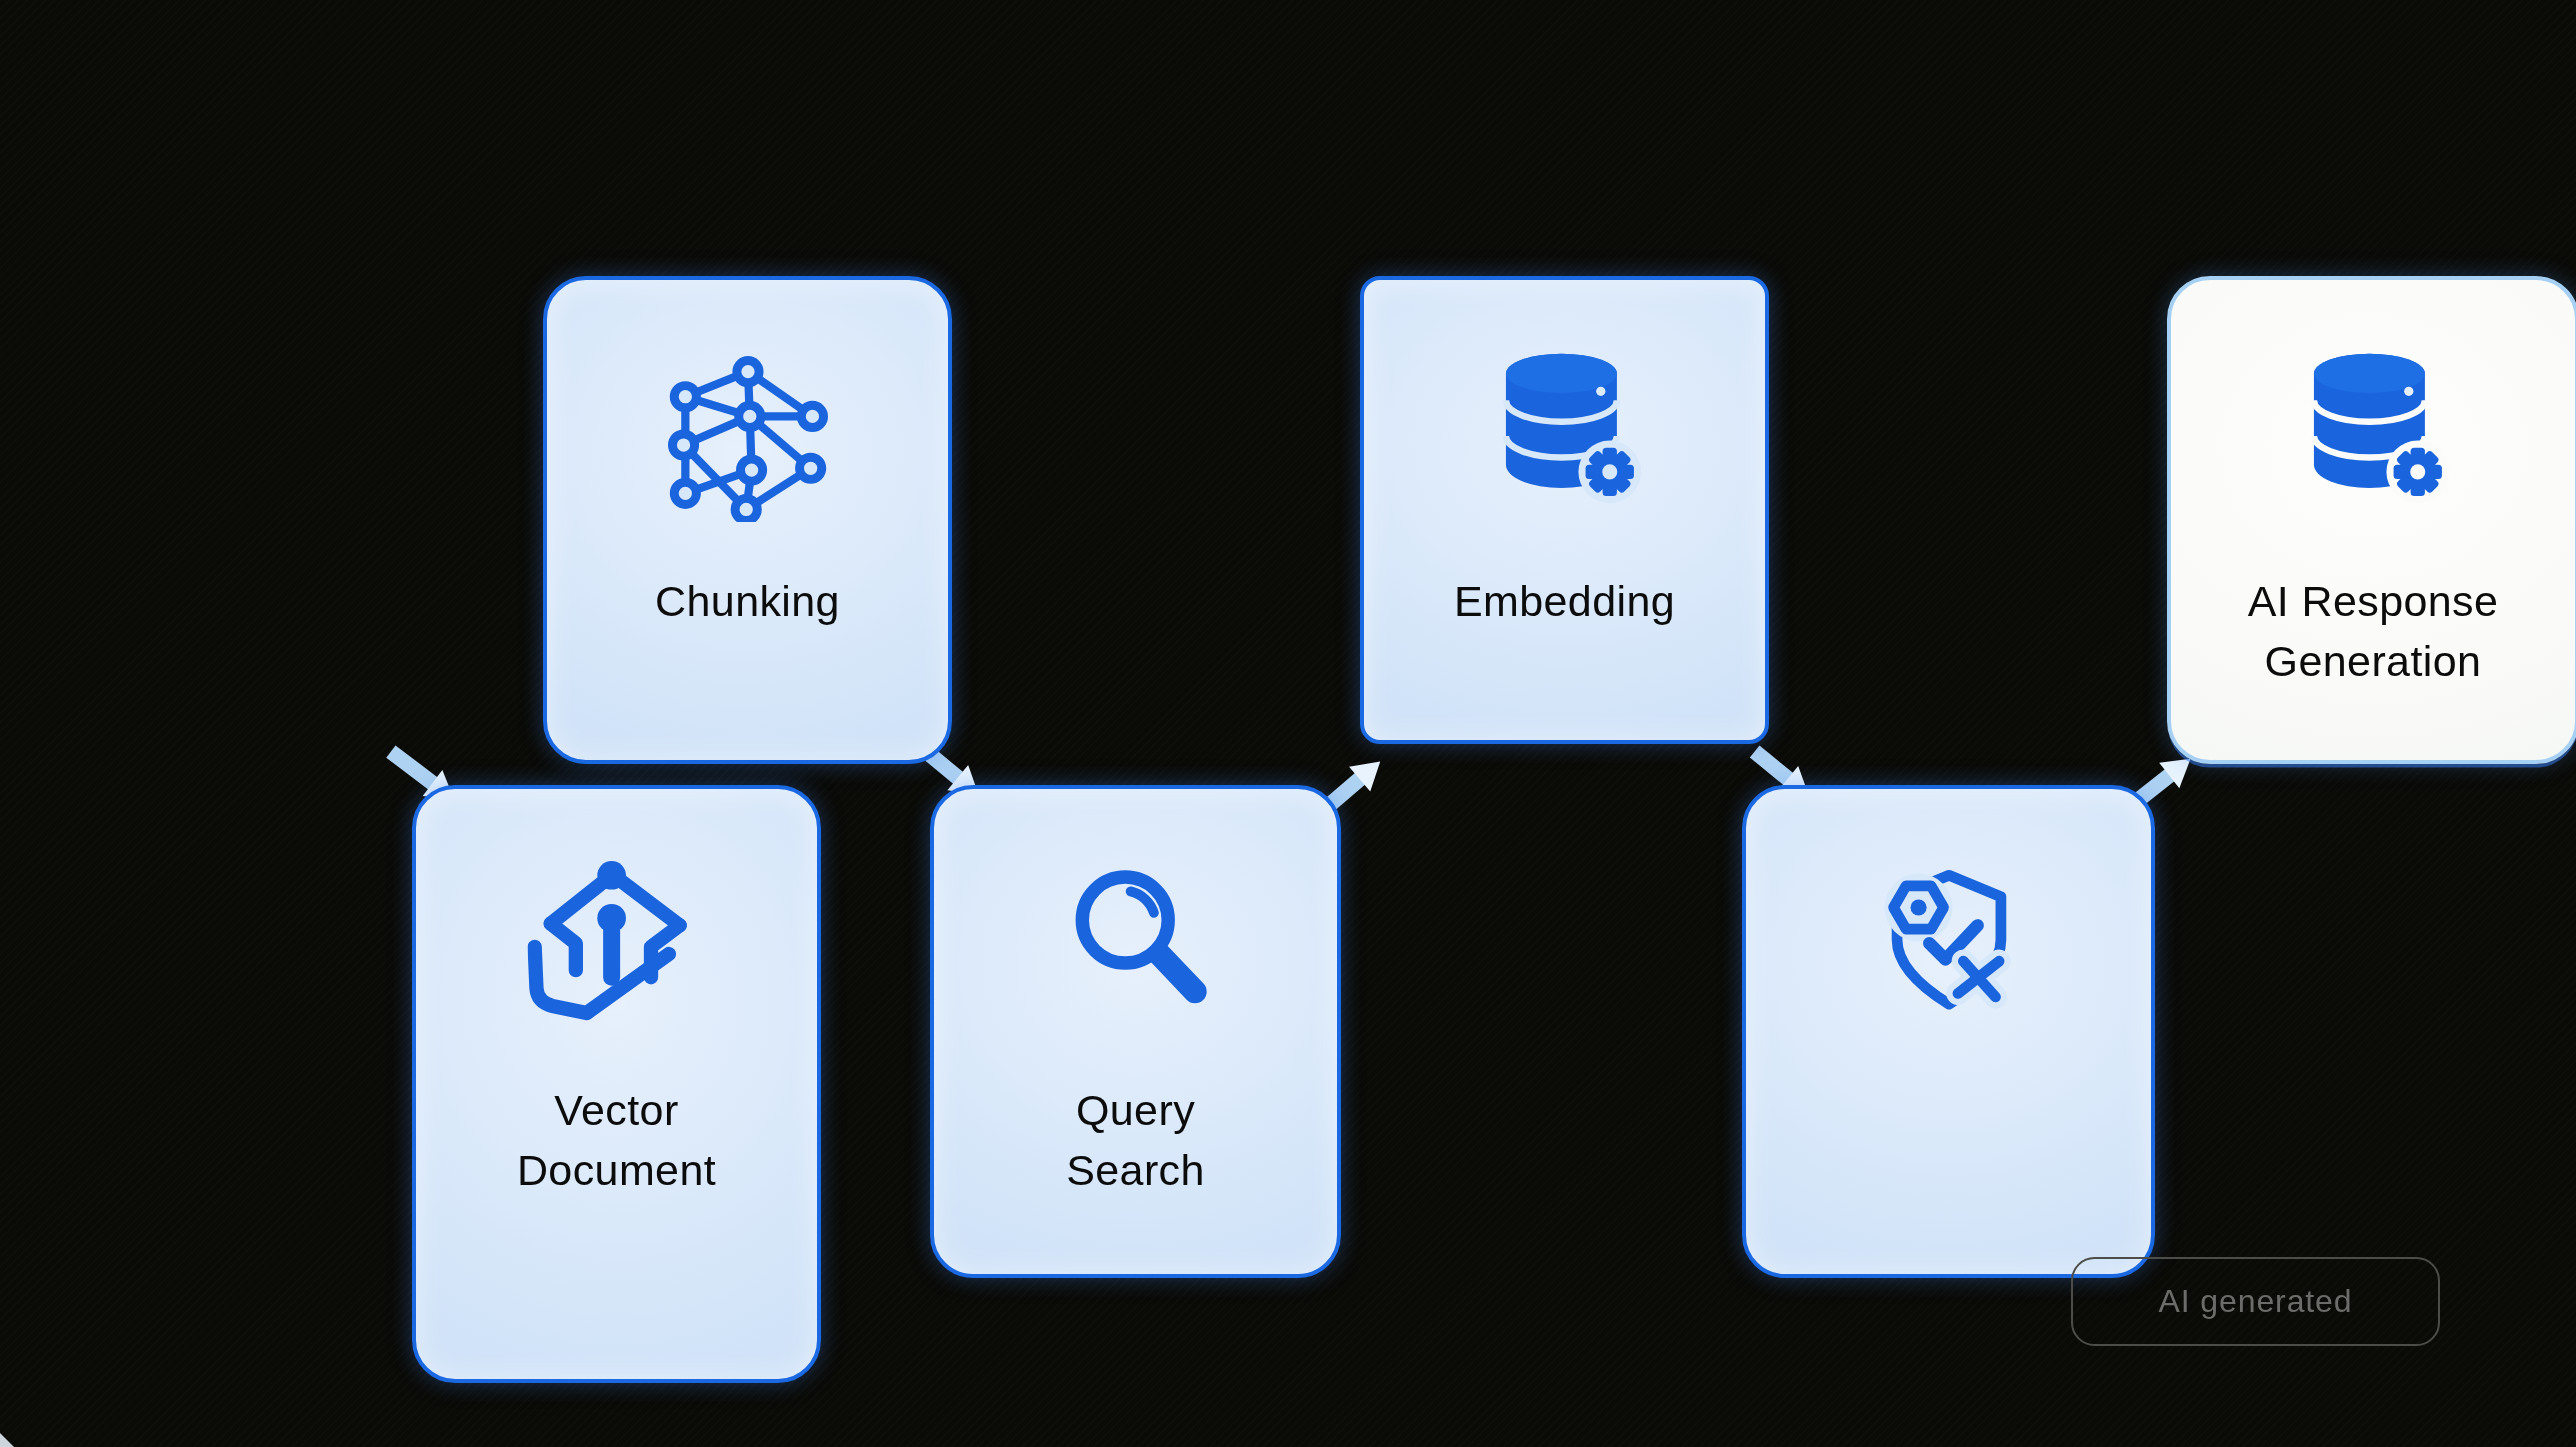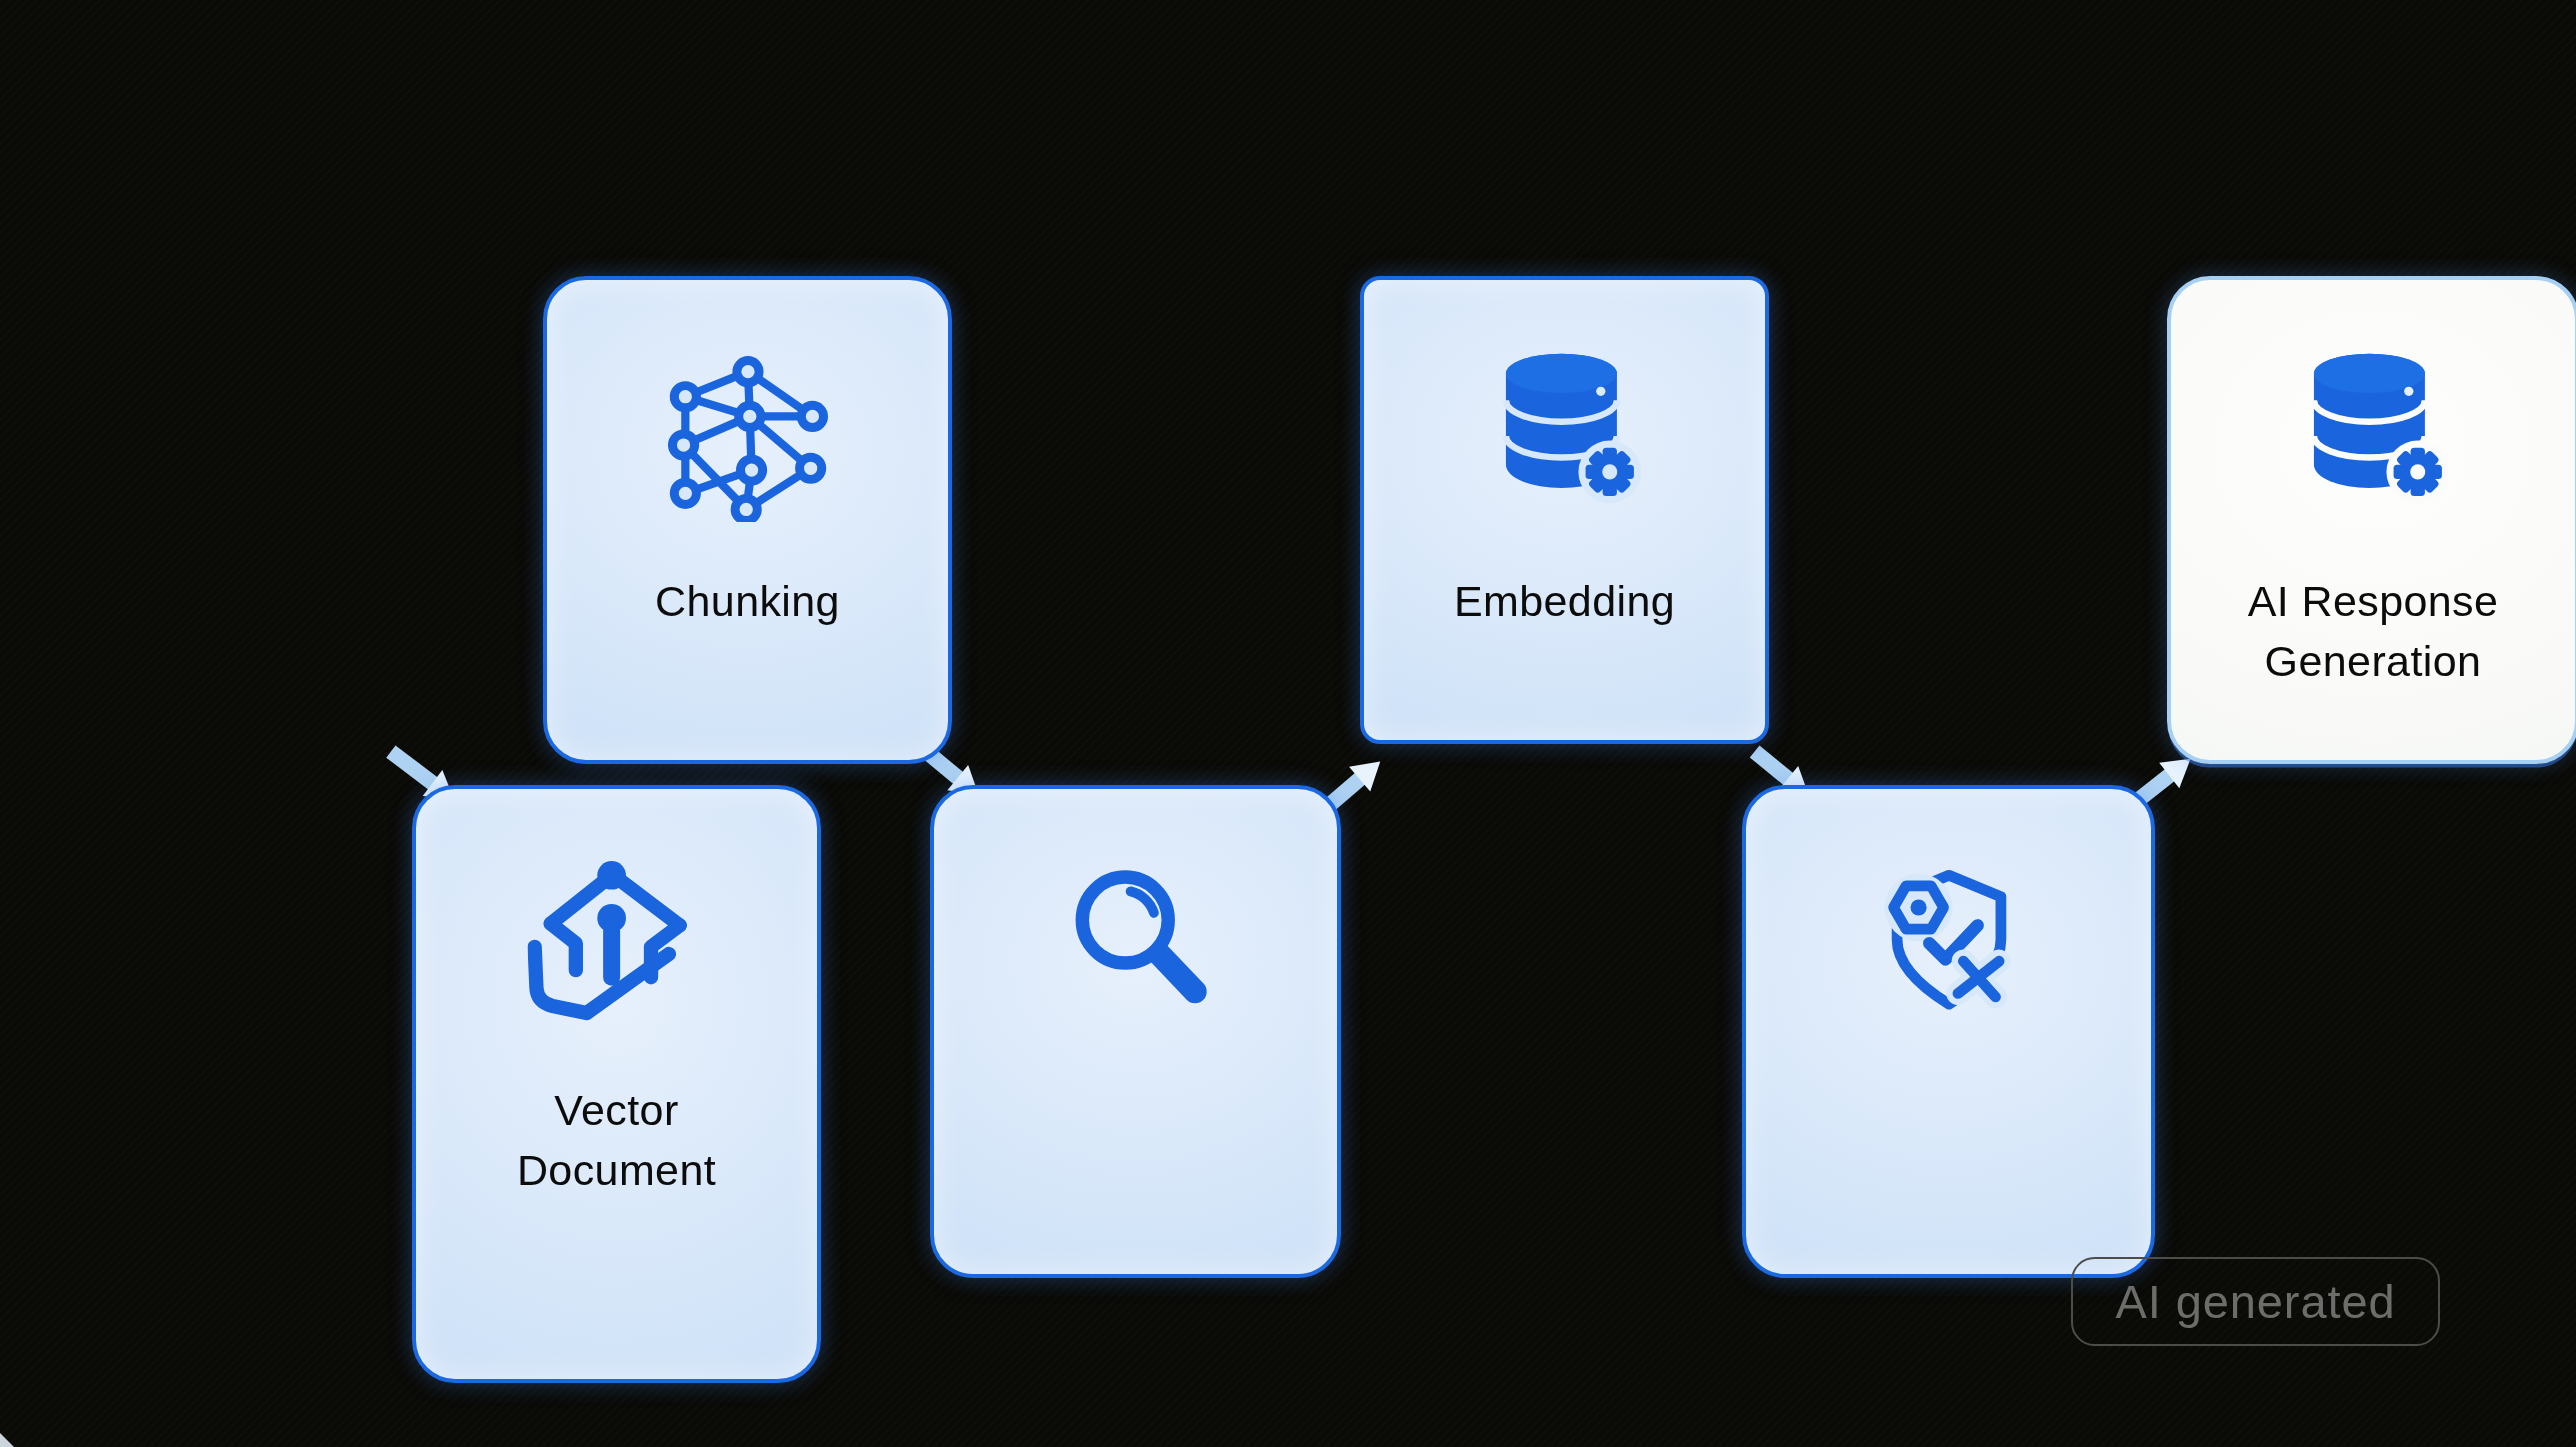--- a/index.html
+++ b/index.html
@@ -41,21 +41,21 @@
     font-size:43px;line-height:60px;font-weight:500;color:#0c0c0c;letter-spacing:0.4px;
   }
   .label span{display:block;}
 
   #edges{position:absolute;left:0;top:0;pointer-events:none;}
 
   #badge{
     position:absolute;left:2071px;top:1257px;width:369px;height:89px;box-sizing:border-box;
     border:2.7px solid #4c4c49;border-radius:23.5px;
     display:flex;align-items:center;justify-content:center;
-    color:#6c6c6a;font-size:47px;font-weight:400;letter-spacing:0.9px;
+    color:#6c6c6a;font-size:32px;font-weight:400;letter-spacing:0.9px;
   }
   #corner-wedge{
     position:absolute;left:0;top:1433px;width:14.5px;height:14.5px;background:#ccd4dc;
     clip-path:polygon(0 0, 100% 100%, 0 100%);
   }
 </style>
 </head>
 <body>
 
 <div class="canvas">
@@ -183,20 +183,24 @@
       <span>Document</span>
     </div>
   </div>
 
   <div class="card blue" id="card-query-search">
     <svg class="icon" viewBox="0 0 100 100" fill="none" stroke="#1a65de" stroke-linecap="round" aria-label="magnifier-icon">
       <circle cx="44" cy="38" r="24" stroke-width="7.5"></circle>
       <path d="M47 22 A18 18 0 0 1 60 34" stroke-width="5.5"></path>
       <line x1="63" y1="57" x2="83" y2="78" stroke-width="13"></line>
     </svg>
+    <div class="label">
+      <span>Query</span>
+      <span>Search</span>
+    </div>
   </div>
 
   <div class="card blue" id="card-ai-model">
     <svg class="icon" viewBox="0 0 100 100" fill="none" stroke="#1a65de" stroke-width="6" stroke-linecap="round" stroke-linejoin="round" aria-label="shield-check-icon">
       <path d="M50 13 L79 25 V49 Q79 67 50 85 Q21 67 21 49 V25 Z"></path>
       <circle cx="33" cy="31" r="19" fill="var(--halo)" stroke="none"></circle>
       <polygon points="47,31 40,43.1 26,43.1 19,31 26,18.9 40,18.9" fill="var(--halo)"></polygon>
       <circle cx="33" cy="31" r="4.5" fill="#1a65de" stroke="none"></circle>
       <path d="M39 51 L48 60 L66 41" stroke-width="7"></path>
       <g stroke="var(--halo)" stroke-width="13">

